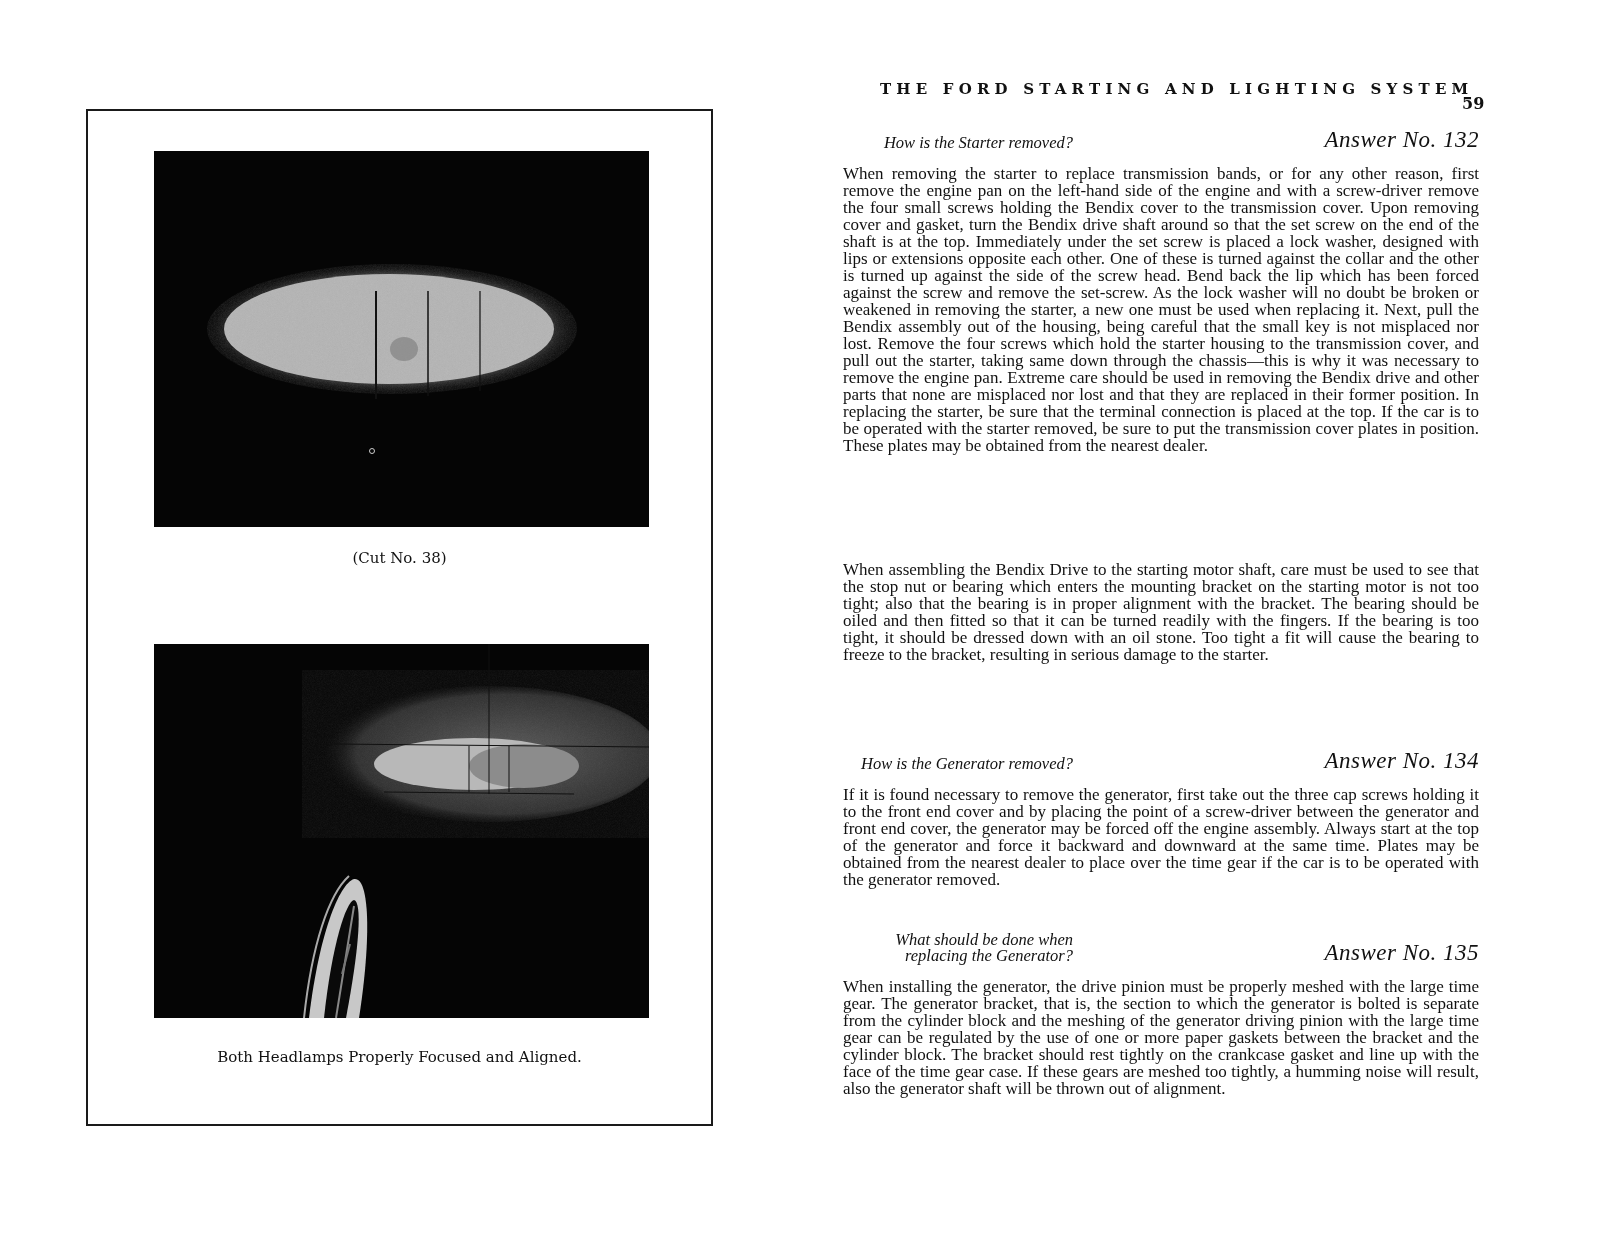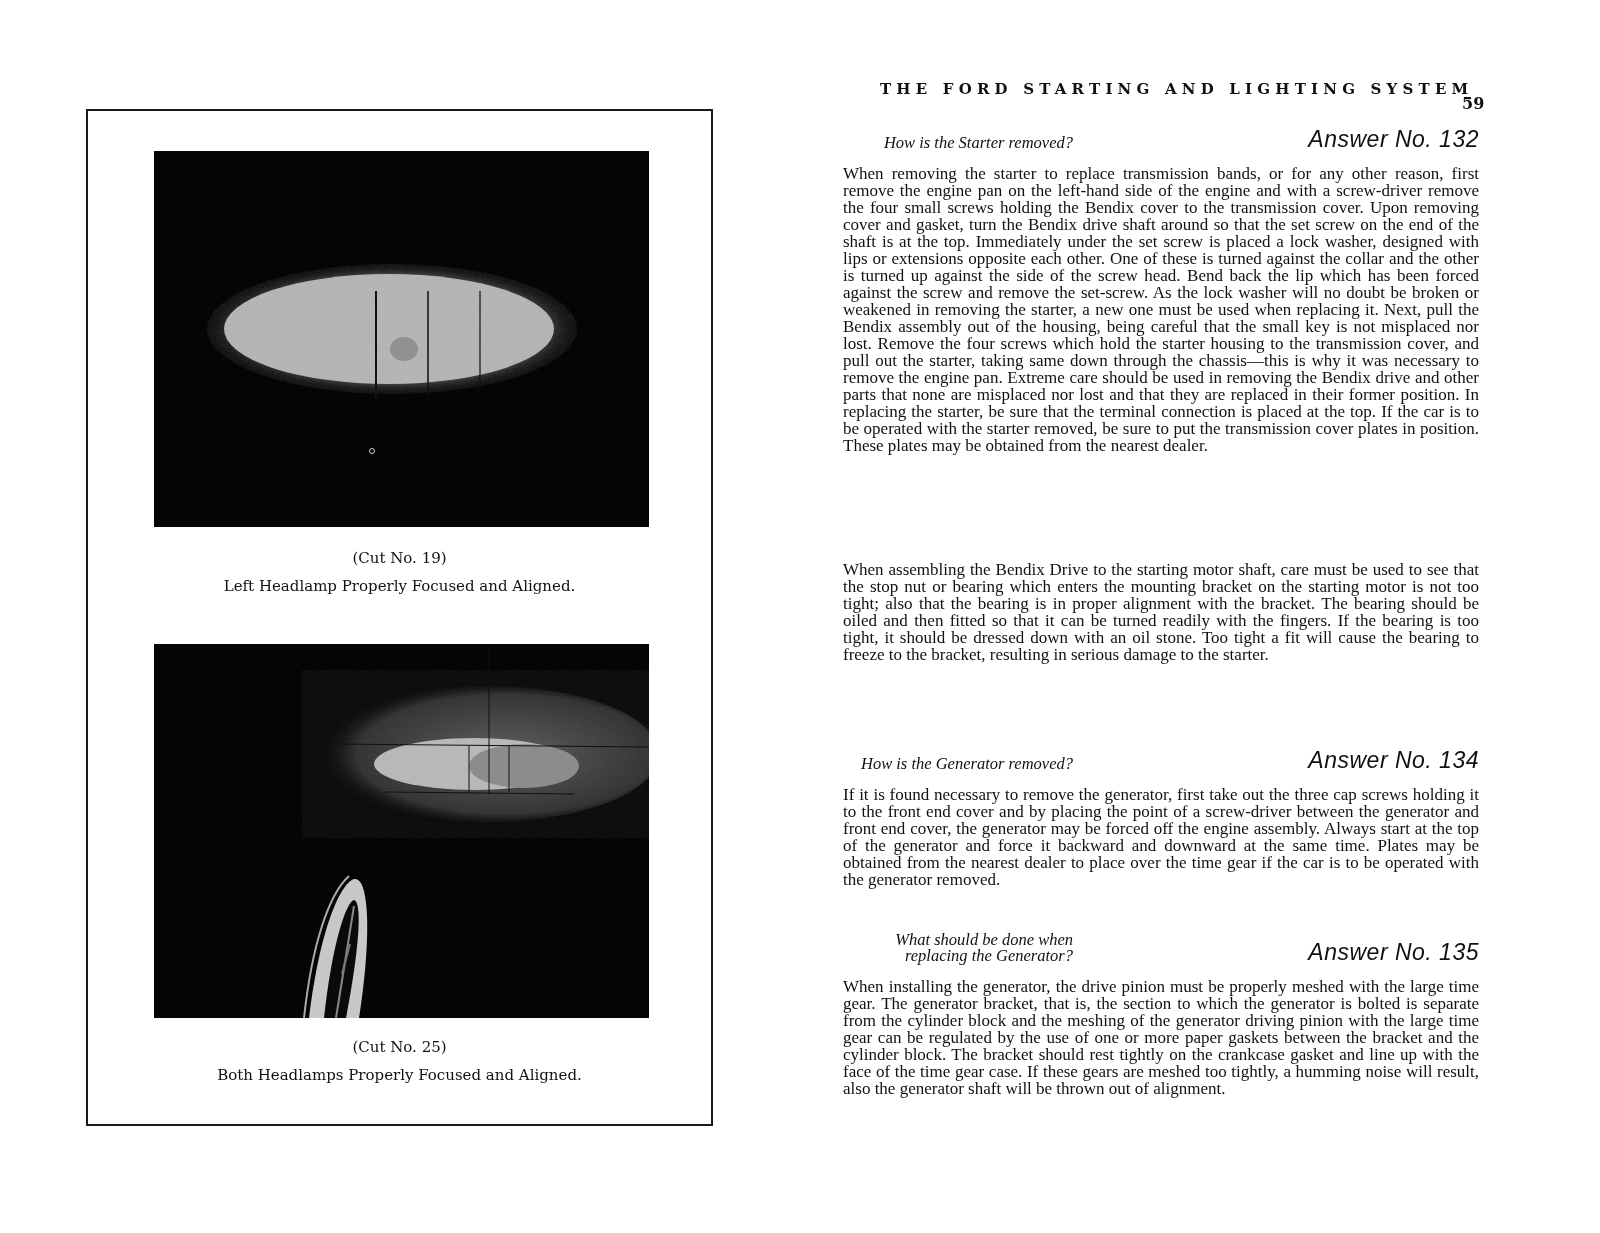--- a/index.html
+++ b/index.html
@@ -102,21 +102,21 @@
     font-weight: normal;
     font-size: 16.5px;
     line-height: 16px;
     width: 230px;
     text-align: right;
   }
   .answer-no {
     position: absolute;
     right: 0;
     bottom: -2px;
-    font-family: Liberation Sans, sans-serif;
+    font-family: Liberation Serif, serif;
     font-style: italic;
     font-size: 23px;
     letter-spacing: 0.5px;
     white-space: nowrap;
   }
   .answer-body {
     margin-top: 14px;
     font-family: "Liberation Serif", "DejaVu Serif", serif;
     font-size: 17px;
     line-height: 17px;
@@ -157,22 +157,21 @@
     <ellipse cx="238" cy="178" rx="185" ry="65" fill="#fff" filter="url(#noise1)" opacity="0.5"></ellipse>
     <ellipse cx="250" cy="198" rx="14" ry="12" fill="#7a7a7a" opacity="0.6"></ellipse>
     <line x1="222" y1="140" x2="222" y2="248" stroke="#111" stroke-width="2"></line>
     <line x1="274" y1="140" x2="274" y2="245" stroke="#111" stroke-width="1.5"></line>
     <line x1="326" y1="140" x2="326" y2="240" stroke="#111" stroke-width="1.2"></line>
     <circle cx="218" cy="300" r="2.5" fill="none" stroke="#ccc" stroke-width="1"></circle>
   </svg>
 </div>
 
 <div class="caption caption-1">
-  <span class="cut">(Cut No. 19)</span>
-  <span class="desc">Left Headlamp Properly Focused and Aligned.</span>
+  <span class="cut">(Cut No. 38)</span>
 </div>
 
 <div class="photo photo-2">
   <svg width="495" height="374" viewBox="0 0 495 374">
     <defs>
       <radialGradient id="haze2" cx="55%" cy="50%" r="55%">
         <stop offset="0%" stop-color="#5a5a5a"></stop>
         <stop offset="80%" stop-color="#2e2e2e"></stop>
         <stop offset="100%" stop-color="#050505" stop-opacity="0"></stop>
       </radialGradient>
@@ -197,21 +196,20 @@
 
     <path d="M155,374 C165,290 185,240 200,235 C215,232 218,290 205,374 Z" fill="#c8c8c8"></path>
     <path d="M170,374 C178,300 192,258 200,256 C208,258 206,300 192,374 Z" fill="#0a0a0a"></path>
     <line x1="182" y1="374" x2="200" y2="262" stroke="#888" stroke-width="2"></line>
     <line x1="188" y1="330" x2="196" y2="300" stroke="#777" stroke-width="2"></line>
     <path d="M150,374 C158,300 175,250 195,232" fill="none" stroke="#aaa" stroke-width="2"></path>
   </svg>
 </div>
 
 <div class="caption caption-2">
-  <span class="cut">(Cut No. 25)</span>
   <span class="desc">Both Headlamps Properly Focused and Aligned.</span>
 </div>
 
 <div class="running-head">THE FORD STARTING AND LIGHTING SYSTEM</div>
 <div class="page-number">59</div>
 
 <div class="qa qa-132">
   <div class="qa-head">
     <div class="question">How is the Starter removed?</div>
     <div class="answer-no">Answer No. 132</div>

